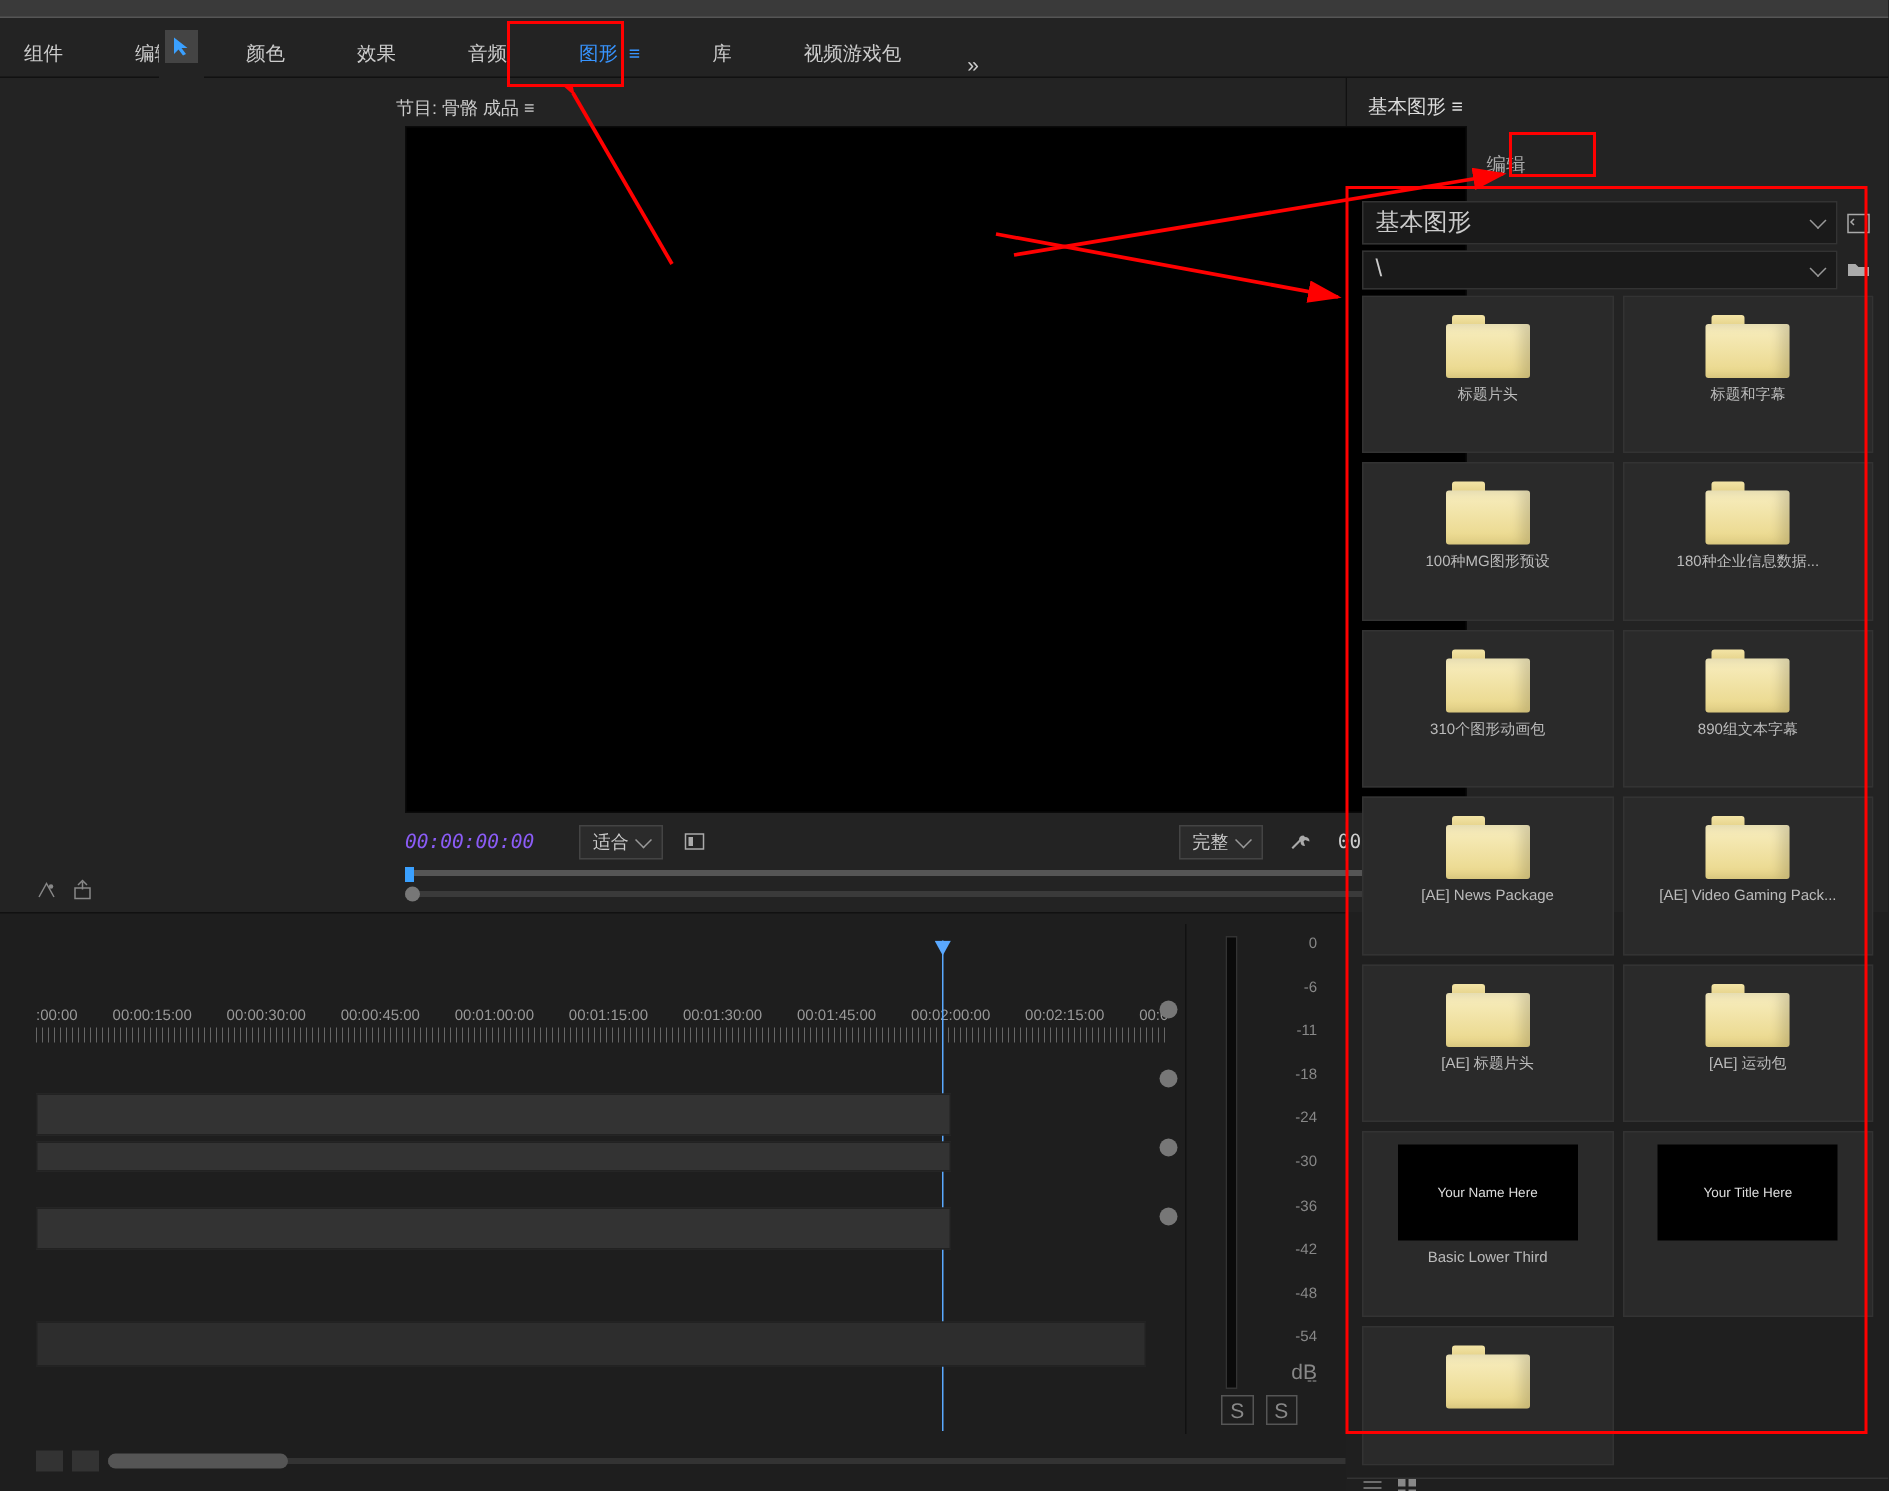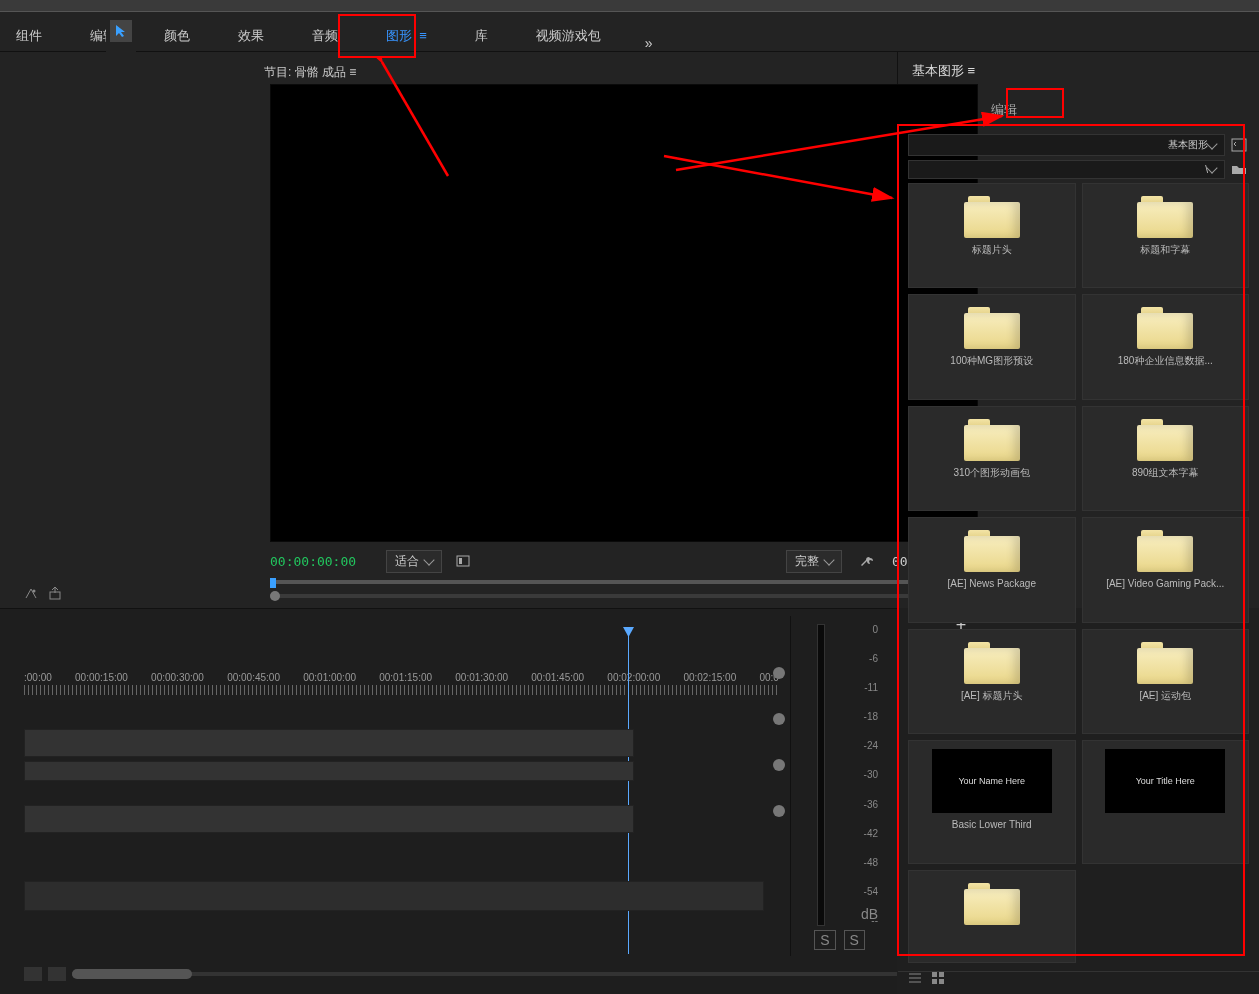--- a/index.html
+++ b/index.html
@@ -19,21 +19,21 @@
 .tool { width: 22px; height: 22px; display: flex; align-items: center; justify-content: center; color: #ddd; cursor: pointer; }
 .tool.active { background: #444; }
 .left-bottom-icons { position: absolute; bottom: 8px; left: 24px; display: flex; gap: 10px; color: #888; }
 
 .center { flex: 1; background: #232323; position: relative; text-align: center; }
 .program-header { position: absolute; left: 162px; top: 12px; font-size: 12px; color: #ccc; }
 .program-monitor { position: absolute; left: 168px; top: 32px; width: 708px; height: 458px; background: #000; border: 1px solid #0a0a0a; }
 
 .monitor-controls { position: absolute; left: 168px; top: 496px; width: 708px; height: 26px; display: flex; align-items: center; gap: 8px; background: #232323; }
 .tc { font-family: monospace; font-size: 13px; }
-.tc.blue { color: #22c55e; }
+.tc.blue { color: #8b5cf6; font-style: italic; }
 .dropdown { background: #2b2b2b; border: 1px solid #444; padding: 2px 8px; font-size: 12px; color: #ccc; display: flex; align-items: center; gap: 6px; }
 .chev-down { width: 8px; height: 8px; border-right: 1px solid #999; border-bottom: 1px solid #999; transform: rotate(45deg); margin-top: -3px; }
 
 .scrub-bar { position: absolute; left: 168px; top: 526px; width: 708px; height: 24px; }
 .scrub-track { position: absolute; left: 0; right: 0; top: 2px; height: 4px; background: #555; }
 .scrub-play { position: absolute; left: 0; top: 0; width: 6px; height: 10px; background: #3aa0ff; }
 .scrub-lower { position: absolute; left: 0; right: 0; top: 16px; height: 4px; background: #3a3a3a; }
 .scrub-dot { width: 10px; height: 10px; border-radius: 50%; background: #777; position: absolute; top: 13px; }
 
 .transport { position: absolute; left: 168px; top: 556px; width: 708px; height: 34px; display: flex; align-items: center; justify-content: center; gap: 18px; color: #ccc; }
@@ -42,21 +42,21 @@
 
 
 .right-panel { width: 362px; background: #232323; border-left: 1px solid #111; display: flex; flex-direction: column; }
 .panel-title { padding: 10px 14px; font-size: 13px; color: #ddd; }
 .panel-tabs { display: flex; gap: 0; padding: 0 10px; margin-top: 4px; }
 .panel-tab { padding: 6px 18px; font-size: 13px; color: #ccc; border: 1px solid transparent; }
 .panel-tab.inactive { color: #aaa; }
 
 .panel-body { flex: 1; padding: 6px 8px 6px 8px; border: 2px solid transparent; position: relative; }
 .pb-row { display: flex; align-items: center; gap: 6px; margin-bottom: 4px; }
-.pb-dd { flex: 1; background: #1a1a1a; border: 1px solid #333; padding: 3px 8px; font-size: 10px; color: #ccc; display: flex; justify-content: flex-end; align-items: center; }
+.pb-dd { flex: 1; background: #1a1a1a; border: 1px solid #333; padding: 3px 8px; font-size: 16px; color: #ccc; display: flex; justify-content: space-between; align-items: center; }
 .pb-icon { width: 18px; height: 14px; color: #aaa; }
 
 .grid { display: grid; grid-template-columns: 1fr 1fr; gap: 6px; overflow-y: auto; height: 780px; }
 .card { background: #2a2a2a; border: 1px solid #333; padding: 8px 4px 4px 4px; display: flex; flex-direction: column; align-items: center; gap: 6px; cursor: pointer; }
 .folder-ico { width: 56px; height: 46px; position: relative; }
 .folder-ico::before { content: ""; position: absolute; left: 4px; top: 4px; width: 22px; height: 8px; background: linear-gradient(#f3e4a6,#e4d187); border-radius: 2px 2px 0 0; }
 .folder-ico::after { content: ""; position: absolute; left: 0; top: 10px; width: 56px; height: 36px; background: linear-gradient(#f8eec0,#e9d688); border-radius: 2px; box-shadow: inset -6px 0 8px rgba(0,0,0,.15); }
 .card-label { font-size: 10px; color: #bbb; text-align: center; line-height: 1.2; max-width: 130px; overflow: hidden; text-overflow: ellipsis; white-space: nowrap; }
 .thumb-dark { width: 120px; height: 64px; background: #000; display: flex; flex-direction: column; align-items: center; justify-content: center; color: #ddd; font-size: 9px; }
 .panel-footer { height: 24px; display: flex; align-items: center; gap: 10px; padding: 0 10px; color: #888; border-top: 1px solid #333; }

